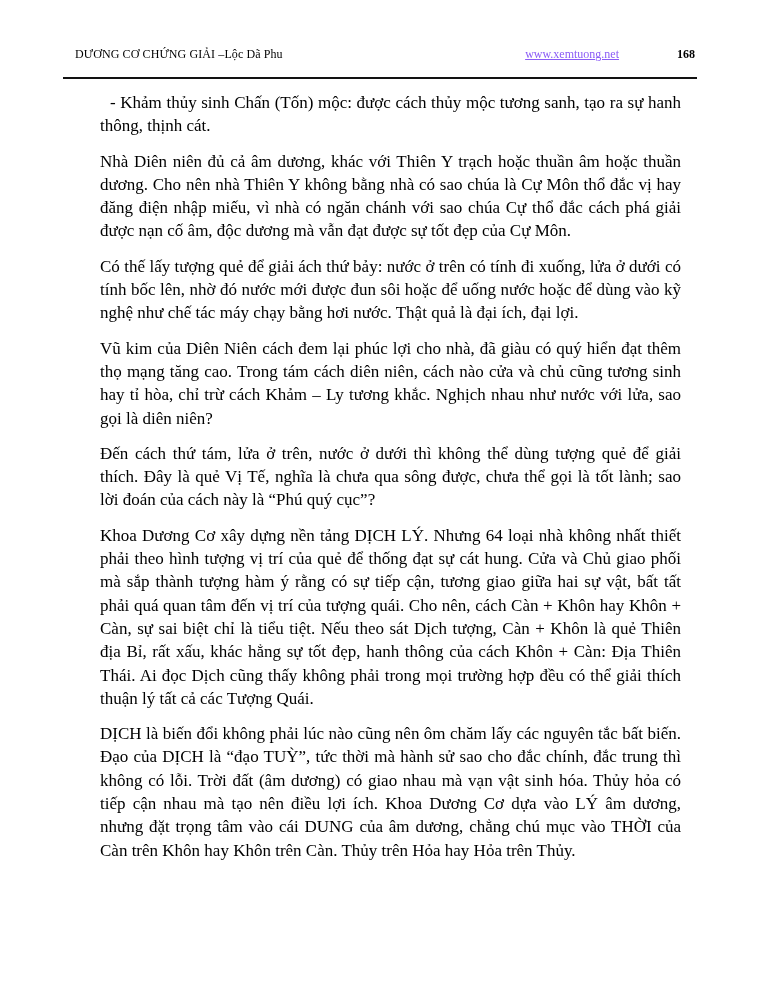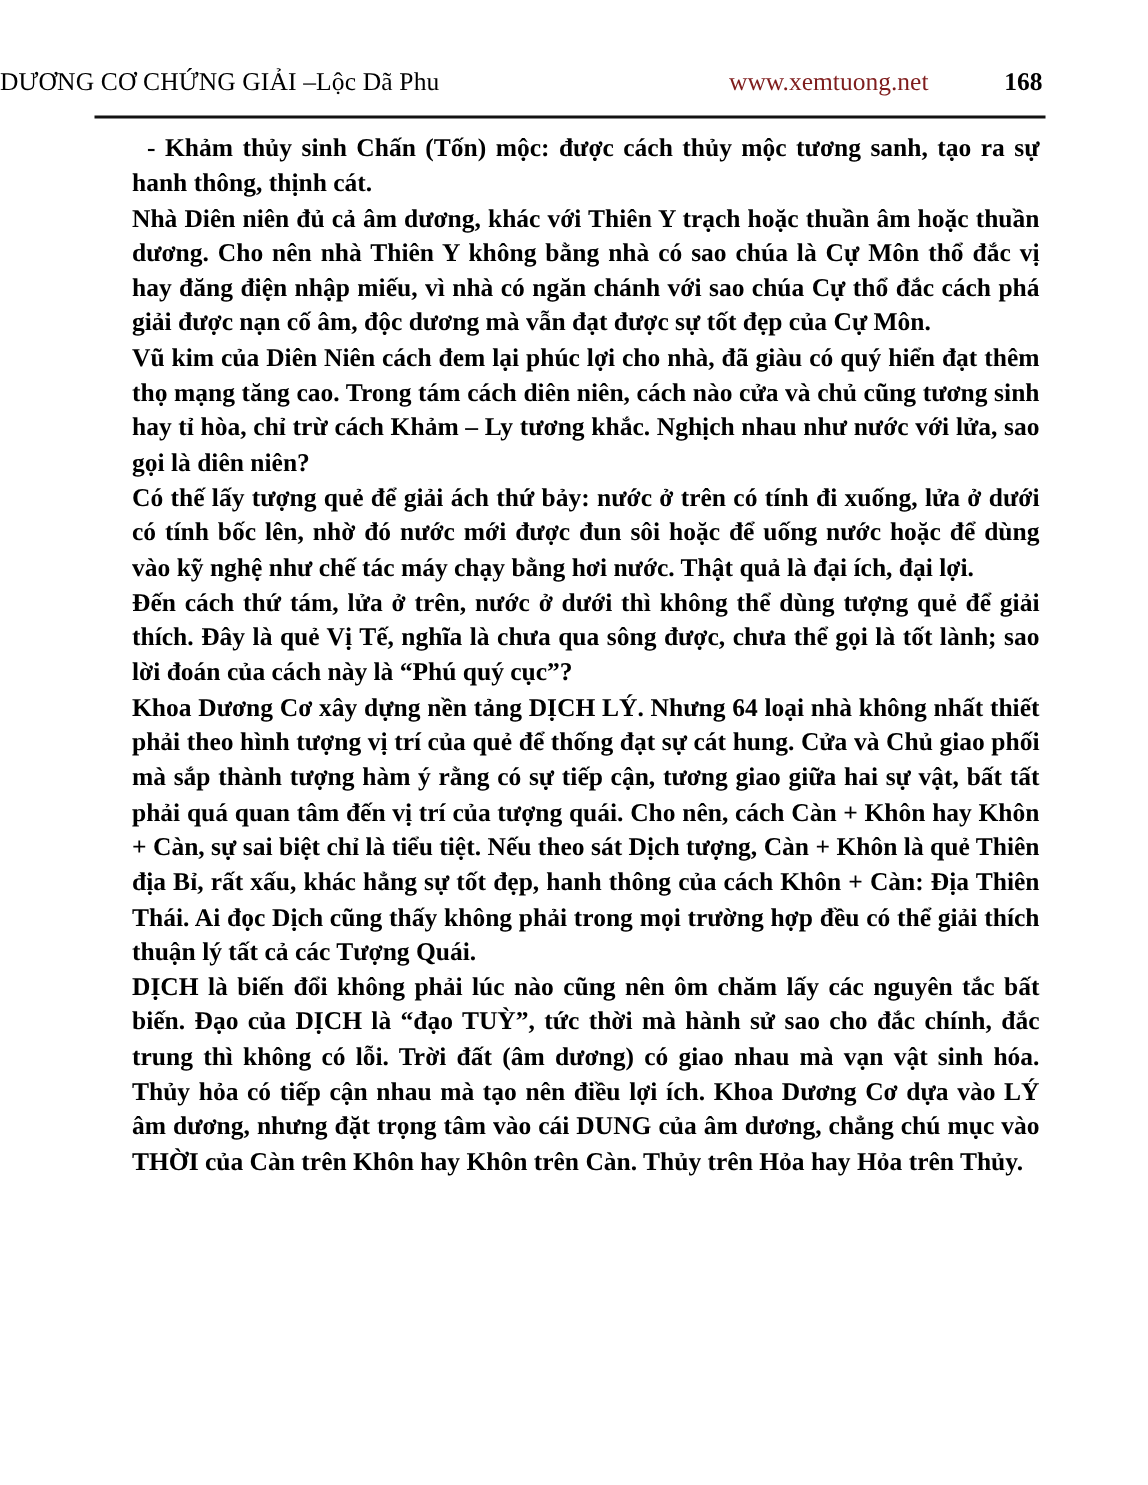--- a/index.html
+++ b/index.html
@@ -14,33 +14,35 @@
     color: #000000;
     overflow: hidden;
   }
   .page {
     box-sizing: border-box;
     width: 765px;
     height: 990px;
     padding-top: 44px;
   }
   .header {
+    margin-left: 75px;
     margin-right: 70px;
     display: flex;
     align-items: flex-start;
-    font-size: 17px;
+    font-size: 12px;
     line-height: 21px;
     white-space: nowrap;
   }
   .header-title {
     flex: 1;
     letter-spacing: 0.1px;
   }
   .header-link {
-    color: #7f1d1d;
+    color: #8b5cf6;
+    text-decoration: underline;
     margin-right: 46px;
     cursor: pointer;
   }
   .header-pagenum {
     min-width: 30px;
     text-align: right;
     font-weight: bold;
   }
   .rule {
     margin: 12px 68px 0 63px;
@@ -48,23 +50,22 @@
     border-top: 2px solid #121212;
     height: 0;
   }
   .content {
     margin: 8px 72px 0 88px;
     font-size: 17px;
     line-height: 23.3px;
     text-align: justify;
   }
   .content p {
-    margin: 0;
+    margin: 12px;
     padding: 0;
-    font-weight: bold;
   }
   .content p.first-indent {
     text-indent: 10px;
   }
 </style>
 </head>
 <body>
 
 <div class="page">
 
@@ -72,20 +73,20 @@
     <span class="header-title">DƯƠNG CƠ CHỨNG GIẢI –Lộc Dã Phu</span>
     <span class="header-link">www.xemtuong.net</span>
     <span class="header-pagenum">168</span>
   </div>
 
   <hr class="rule">
 
   <div class="content">
     <p class="first-indent">- Khảm thủy sinh Chấn (Tốn) mộc: được cách thủy mộc tương sanh, tạo ra sự hanh thông, thịnh cát.</p>
     <p>Nhà Diên niên đủ cả âm dương, khác với Thiên Y trạch hoặc thuần âm hoặc thuần dương. Cho nên nhà Thiên Y không bằng nhà có sao chúa là Cự Môn thổ đắc vị hay đăng điện nhập miếu, vì nhà có ngăn chánh với sao chúa Cự thổ đắc cách phá giải được nạn cố âm, độc dương mà vẫn đạt được sự tốt đẹp của Cự Môn.</p>
+    <p>Có thế lấy tượng quẻ để giải ách thứ bảy: nước ở trên có tính đi xuống, lửa ở dưới có tính bốc lên, nhờ đó nước mới được đun sôi hoặc để uống nước hoặc để dùng vào kỹ nghệ như chế tác máy chạy bằng hơi nước. Thật quả là đại ích, đại lợi.</p>
     <p>Vũ kim của Diên Niên cách đem lại phúc lợi cho nhà, đã giàu có quý hiển đạt thêm thọ mạng tăng cao. Trong tám cách diên niên, cách nào cửa và chủ cũng tương sinh hay tỉ hòa, chỉ trừ cách Khảm – Ly tương khắc. Nghịch nhau như nước với lửa, sao gọi là diên niên?</p>
-    <p>Có thế lấy tượng quẻ để giải ách thứ bảy: nước ở trên có tính đi xuống, lửa ở dưới có tính bốc lên, nhờ đó nước mới được đun sôi hoặc để uống nước hoặc để dùng vào kỹ nghệ như chế tác máy chạy bằng hơi nước. Thật quả là đại ích, đại lợi.</p>
     <p>Đến cách thứ tám, lửa ở trên, nước ở dưới thì không thể dùng tượng quẻ để giải thích. Đây là quẻ Vị Tế, nghĩa là chưa qua sông được, chưa thể gọi là tốt lành; sao lời đoán của cách này là “Phú quý cục”?</p>
     <p>Khoa Dương Cơ xây dựng nền tảng DỊCH LÝ.  Nhưng 64 loại nhà không nhất thiết phải theo hình tượng vị trí của quẻ để thống đạt sự cát hung. Cửa và Chủ giao phối mà sắp thành tượng hàm ý rằng có sự tiếp cận, tương giao giữa hai sự vật, bất tất phải quá quan tâm đến vị trí của tượng quái. Cho nên, cách Càn + Khôn hay Khôn + Càn, sự sai biệt chỉ là tiểu tiệt. Nếu theo sát Dịch tượng, Càn + Khôn là quẻ Thiên địa Bỉ, rất xấu, khác hẳng sự tốt đẹp, hanh thông của cách Khôn + Càn: Địa Thiên Thái. Ai đọc Dịch cũng thấy không phải trong mọi trường hợp đều có thể giải thích thuận lý tất cả các Tượng Quái.</p>
     <p>DỊCH là biến đổi không phải lúc nào cũng nên ôm chăm lấy các nguyên tắc bất biến. Đạo của DỊCH là “đạo TUỲ”, tức thời mà hành sử sao cho đắc chính, đắc trung thì không có lỗi. Trời đất (âm dương) có giao nhau mà vạn vật sinh hóa. Thủy hỏa có tiếp cận nhau mà tạo nên điều lợi ích. Khoa Dương Cơ dựa vào LÝ âm dương, nhưng đặt trọng tâm vào cái DUNG của âm dương, chẳng chú mục vào THỜI của Càn trên Khôn hay Khôn trên Càn. Thủy trên Hỏa hay Hỏa trên Thủy.</p>
   </div>
 
 </div>
 
 </body></html>

